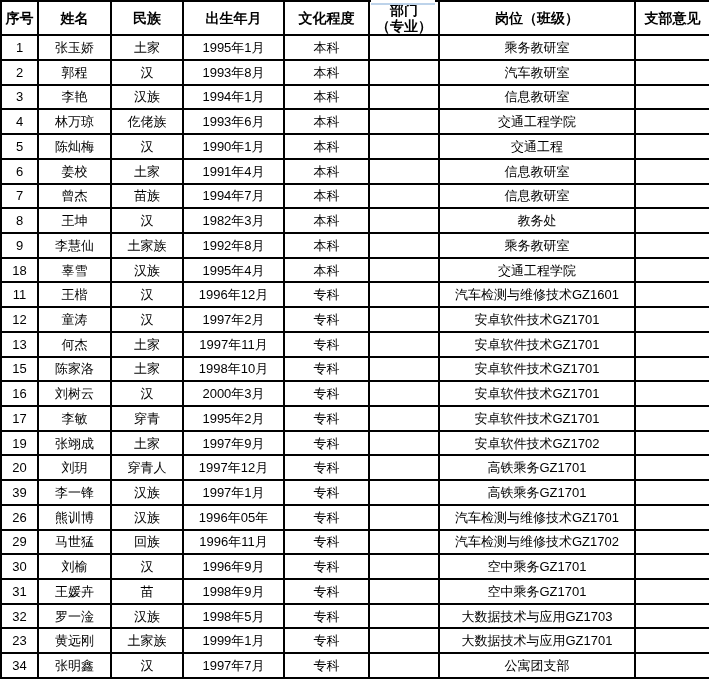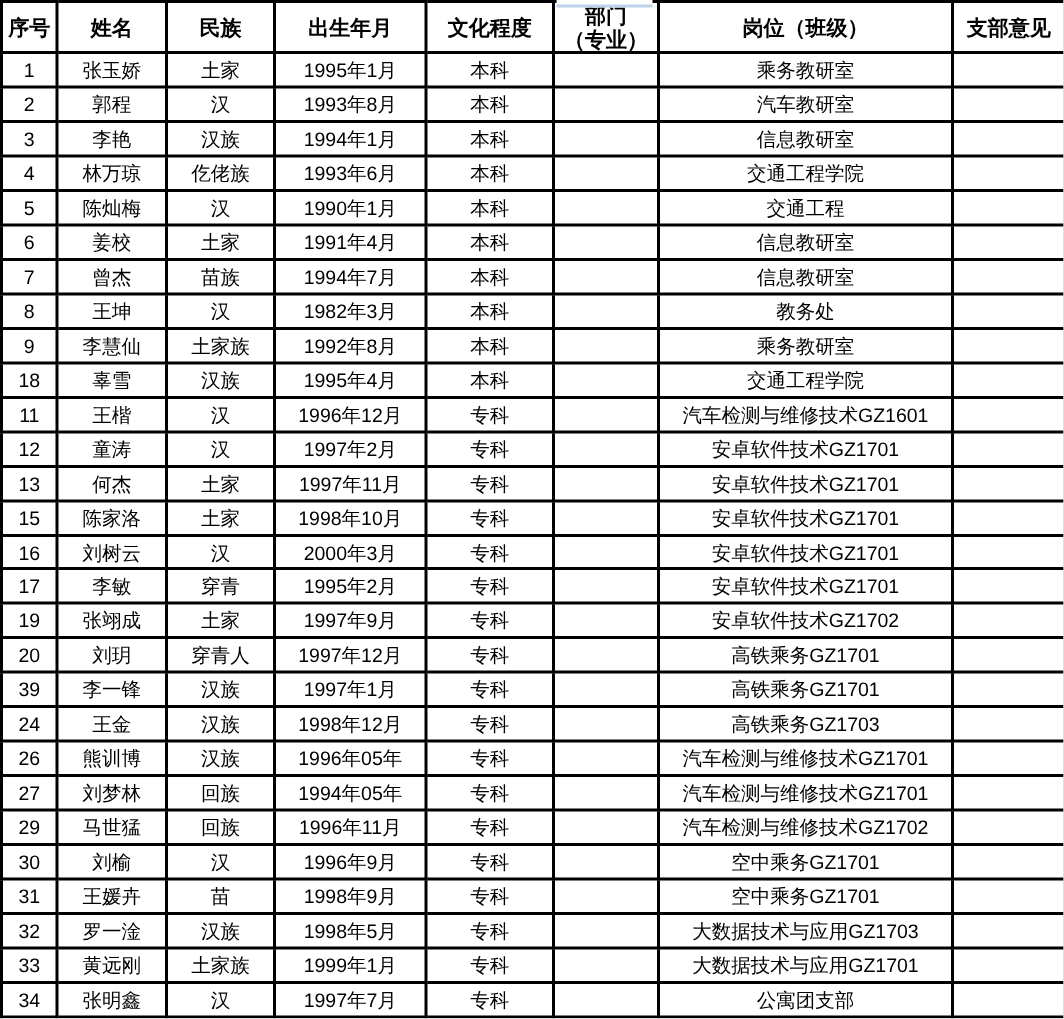--- a/index.html
+++ b/index.html
@@ -271,44 +271,24 @@
           <td>39</td>
           <td>李一锋</td>
           <td>汉族</td>
           <td>1997年1月</td>
           <td>专科</td>
           <td></td>
           <td>高铁乘务GZ1701</td>
           <td></td>
         </tr>
         <tr>
-          <td>24</td>
-          <td>王金</td>
-          <td>汉族</td>
-          <td>1998年12月</td>
-          <td>专科</td>
-          <td></td>
-          <td>高铁乘务GZ1703</td>
-          <td></td>
-        </tr>
-        <tr>
           <td>26</td>
           <td>熊训博</td>
           <td>汉族</td>
           <td>1996年05年</td>
-          <td>专科</td>
-          <td></td>
-          <td>汽车检测与维修技术GZ1701</td>
-          <td></td>
-        </tr>
-        <tr>
-          <td>27</td>
-          <td>刘梦林</td>
-          <td>回族</td>
-          <td>1994年05年</td>
           <td>专科</td>
           <td></td>
           <td>汽车检测与维修技术GZ1701</td>
           <td></td>
         </tr>
         <tr>
           <td>29</td>
           <td>马世猛</td>
           <td>回族</td>
           <td>1996年11月</td>
@@ -341,21 +321,21 @@
           <td>32</td>
           <td>罗一淦</td>
           <td>汉族</td>
           <td>1998年5月</td>
           <td>专科</td>
           <td></td>
           <td>大数据技术与应用GZ1703</td>
           <td></td>
         </tr>
         <tr>
-          <td>33</td>
+          <td>23</td>
           <td>黄远刚</td>
           <td>土家族</td>
           <td>1999年1月</td>
           <td>专科</td>
           <td></td>
           <td>大数据技术与应用GZ1701</td>
           <td></td>
         </tr>
         <tr>
           <td>34</td>

